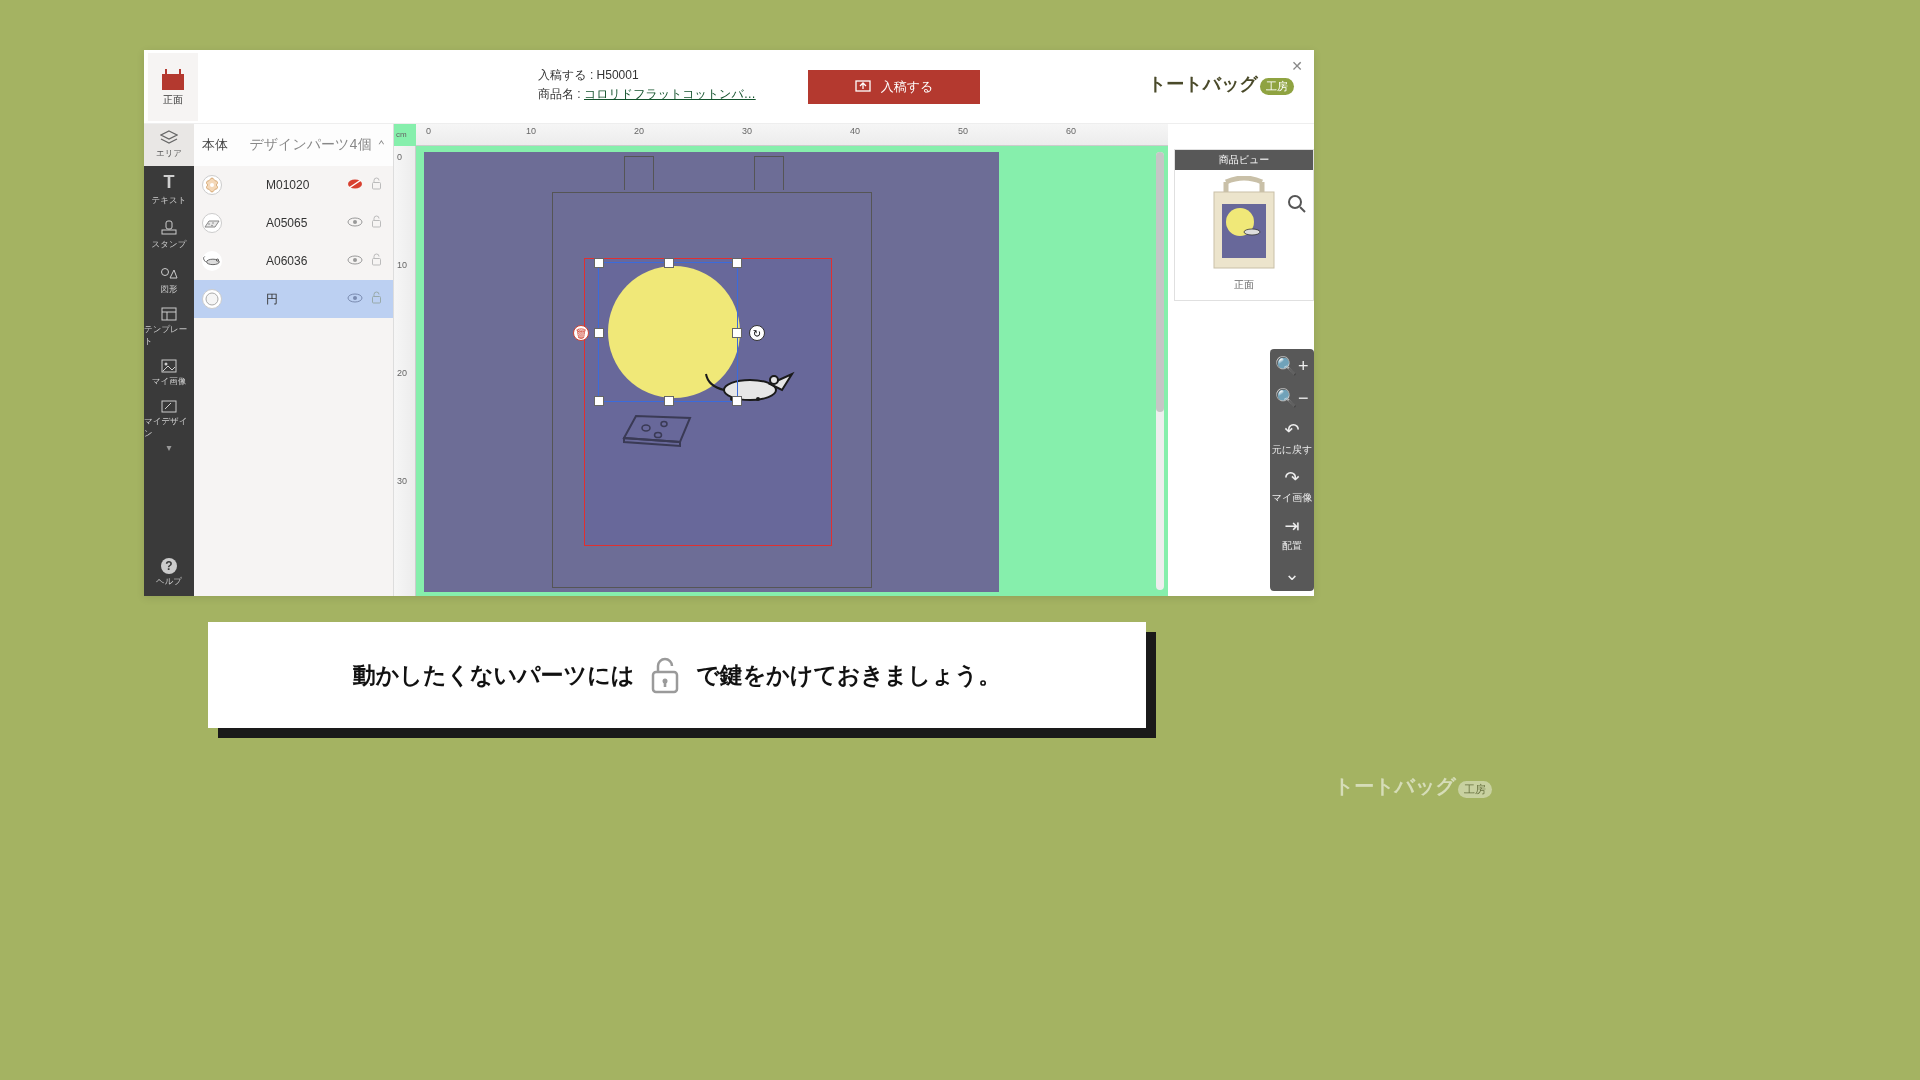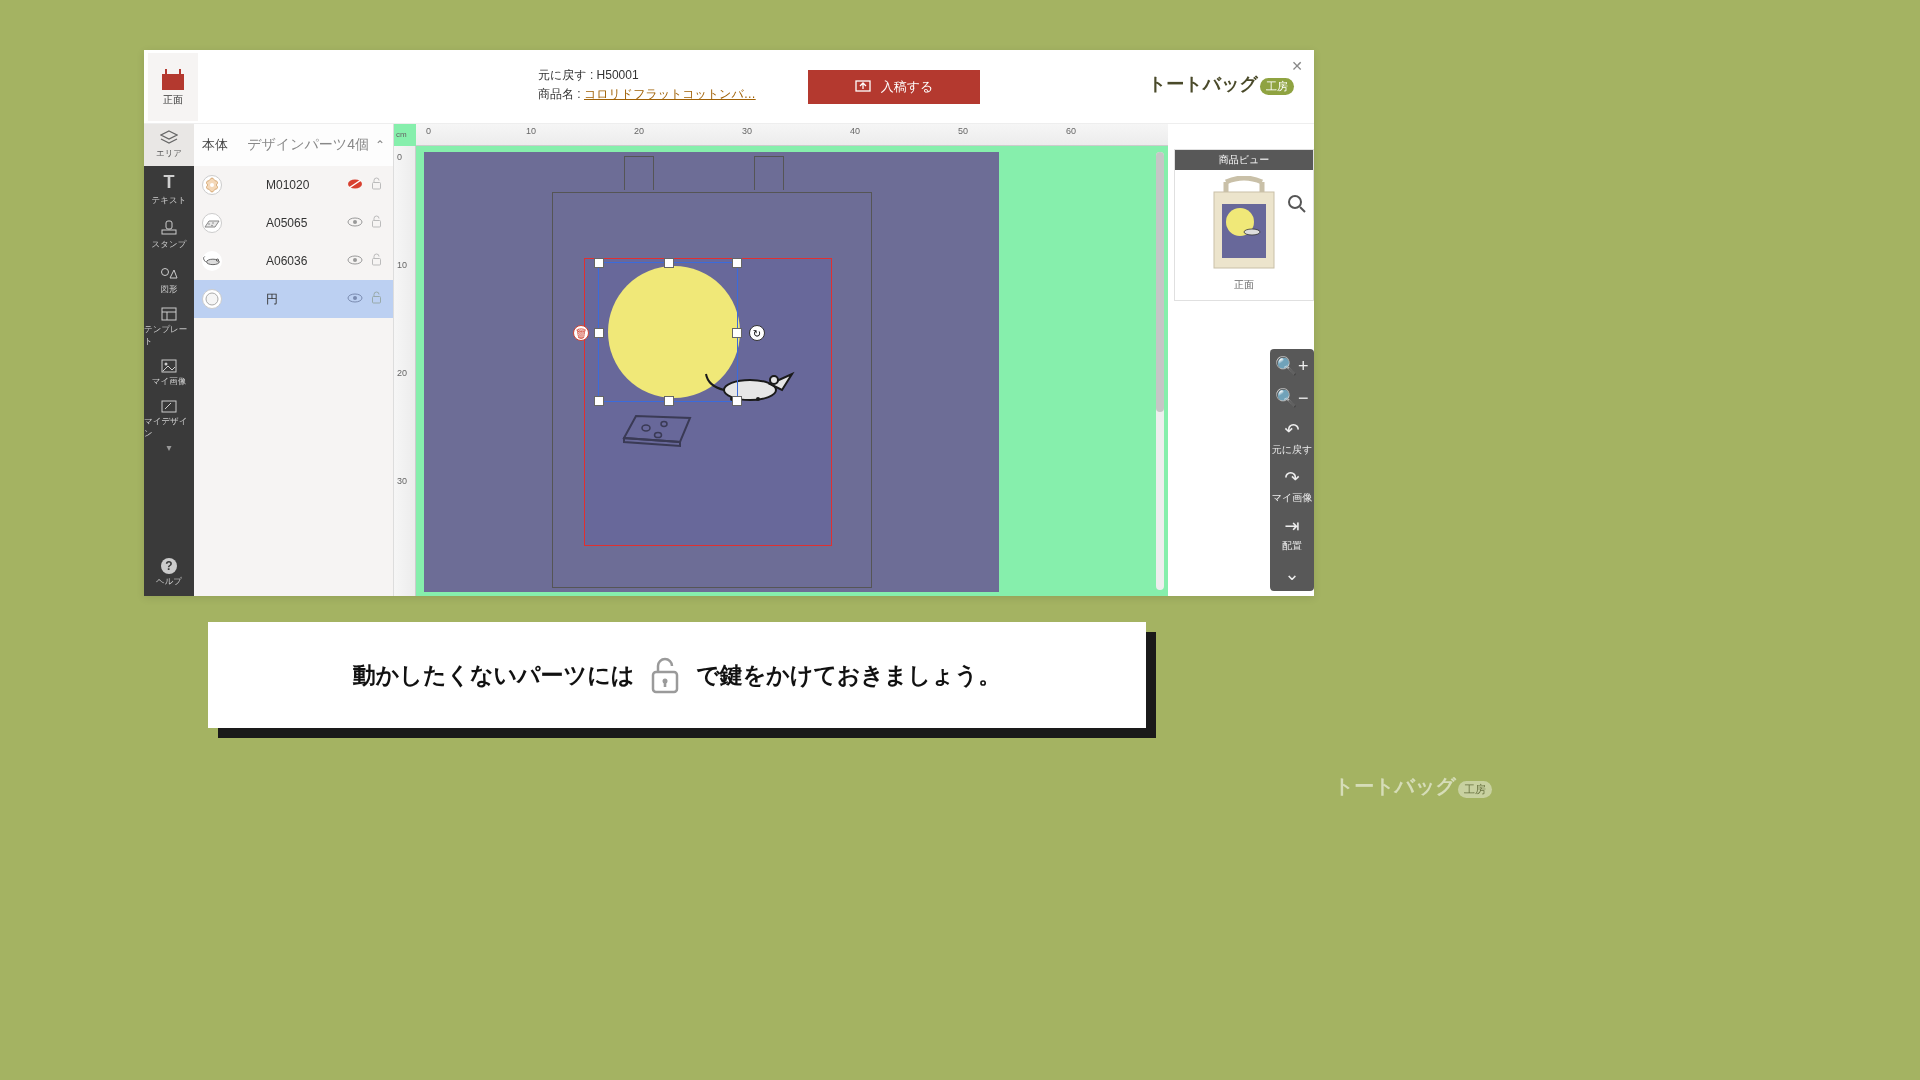--- a/index.html
+++ b/index.html
@@ -48,21 +48,21 @@
     color: #333;
   }
   .product-meta {
     position: absolute;
     left: 394px;
     top: 16px;
     font-size: 12px;
     color: #333;
     line-height: 1.6;
   }
-  .product-meta a { color: #a16207; }
+  .product-meta a { color: #14532d; }
   .submit-btn {
     position: absolute;
     left: 664px;
     top: 20px;
     width: 172px;
     height: 34px;
     background: #b4392f;
     color: #fff;
     border: none;
     font-size: 13px;
@@ -140,20 +140,21 @@
     background: #f6f4f3;
     border-right: 1px solid #ddd;
   }
   .layers-head {
     height: 42px;
     display: flex;
     align-items: center;
     padding: 0 8px;
     gap: 6px;
     background: #fdfdfd;
+    font-family: Liberation Mono, monospace;
   }
   .layers-head .layers-title { font-size: 13px; color: #444; flex: 1; }
   .layers-head .layers-count { font-size: 14px; color: #888; }
   .layers-head .layers-collapse { color: #888; font-size: 12px; cursor: pointer; }
   .layer-row {
     height: 38px;
     display: flex;
     align-items: center;
     padding: 0 8px;
     gap: 8px;
@@ -383,21 +384,21 @@
     <div class="view-tab">
       <svg class="bag-icon" viewBox="0 0 26 24">
         <rect x="2" y="7" width="22" height="16" fill="#b4392f"></rect>
         <path d="M6 7 V2 M20 7 V2" stroke="#b4392f" stroke-width="2" fill="none"></path>
       </svg>
       <span class="view-tab-label">正面</span>
     </div>
 
     <div class="product-meta">
       <div>
-        <span>元に戻す :</span>
+        <span>入稿する :</span>
         <span>H50001</span>
       </div>
       <div>
         <span>商品名 :</span>
         <a href="#">コロリドフラットコットンバ…</a>
       </div>
     </div>
 
     <button class="submit-btn">
       <svg width="18" height="14" viewBox="0 0 18 14">

